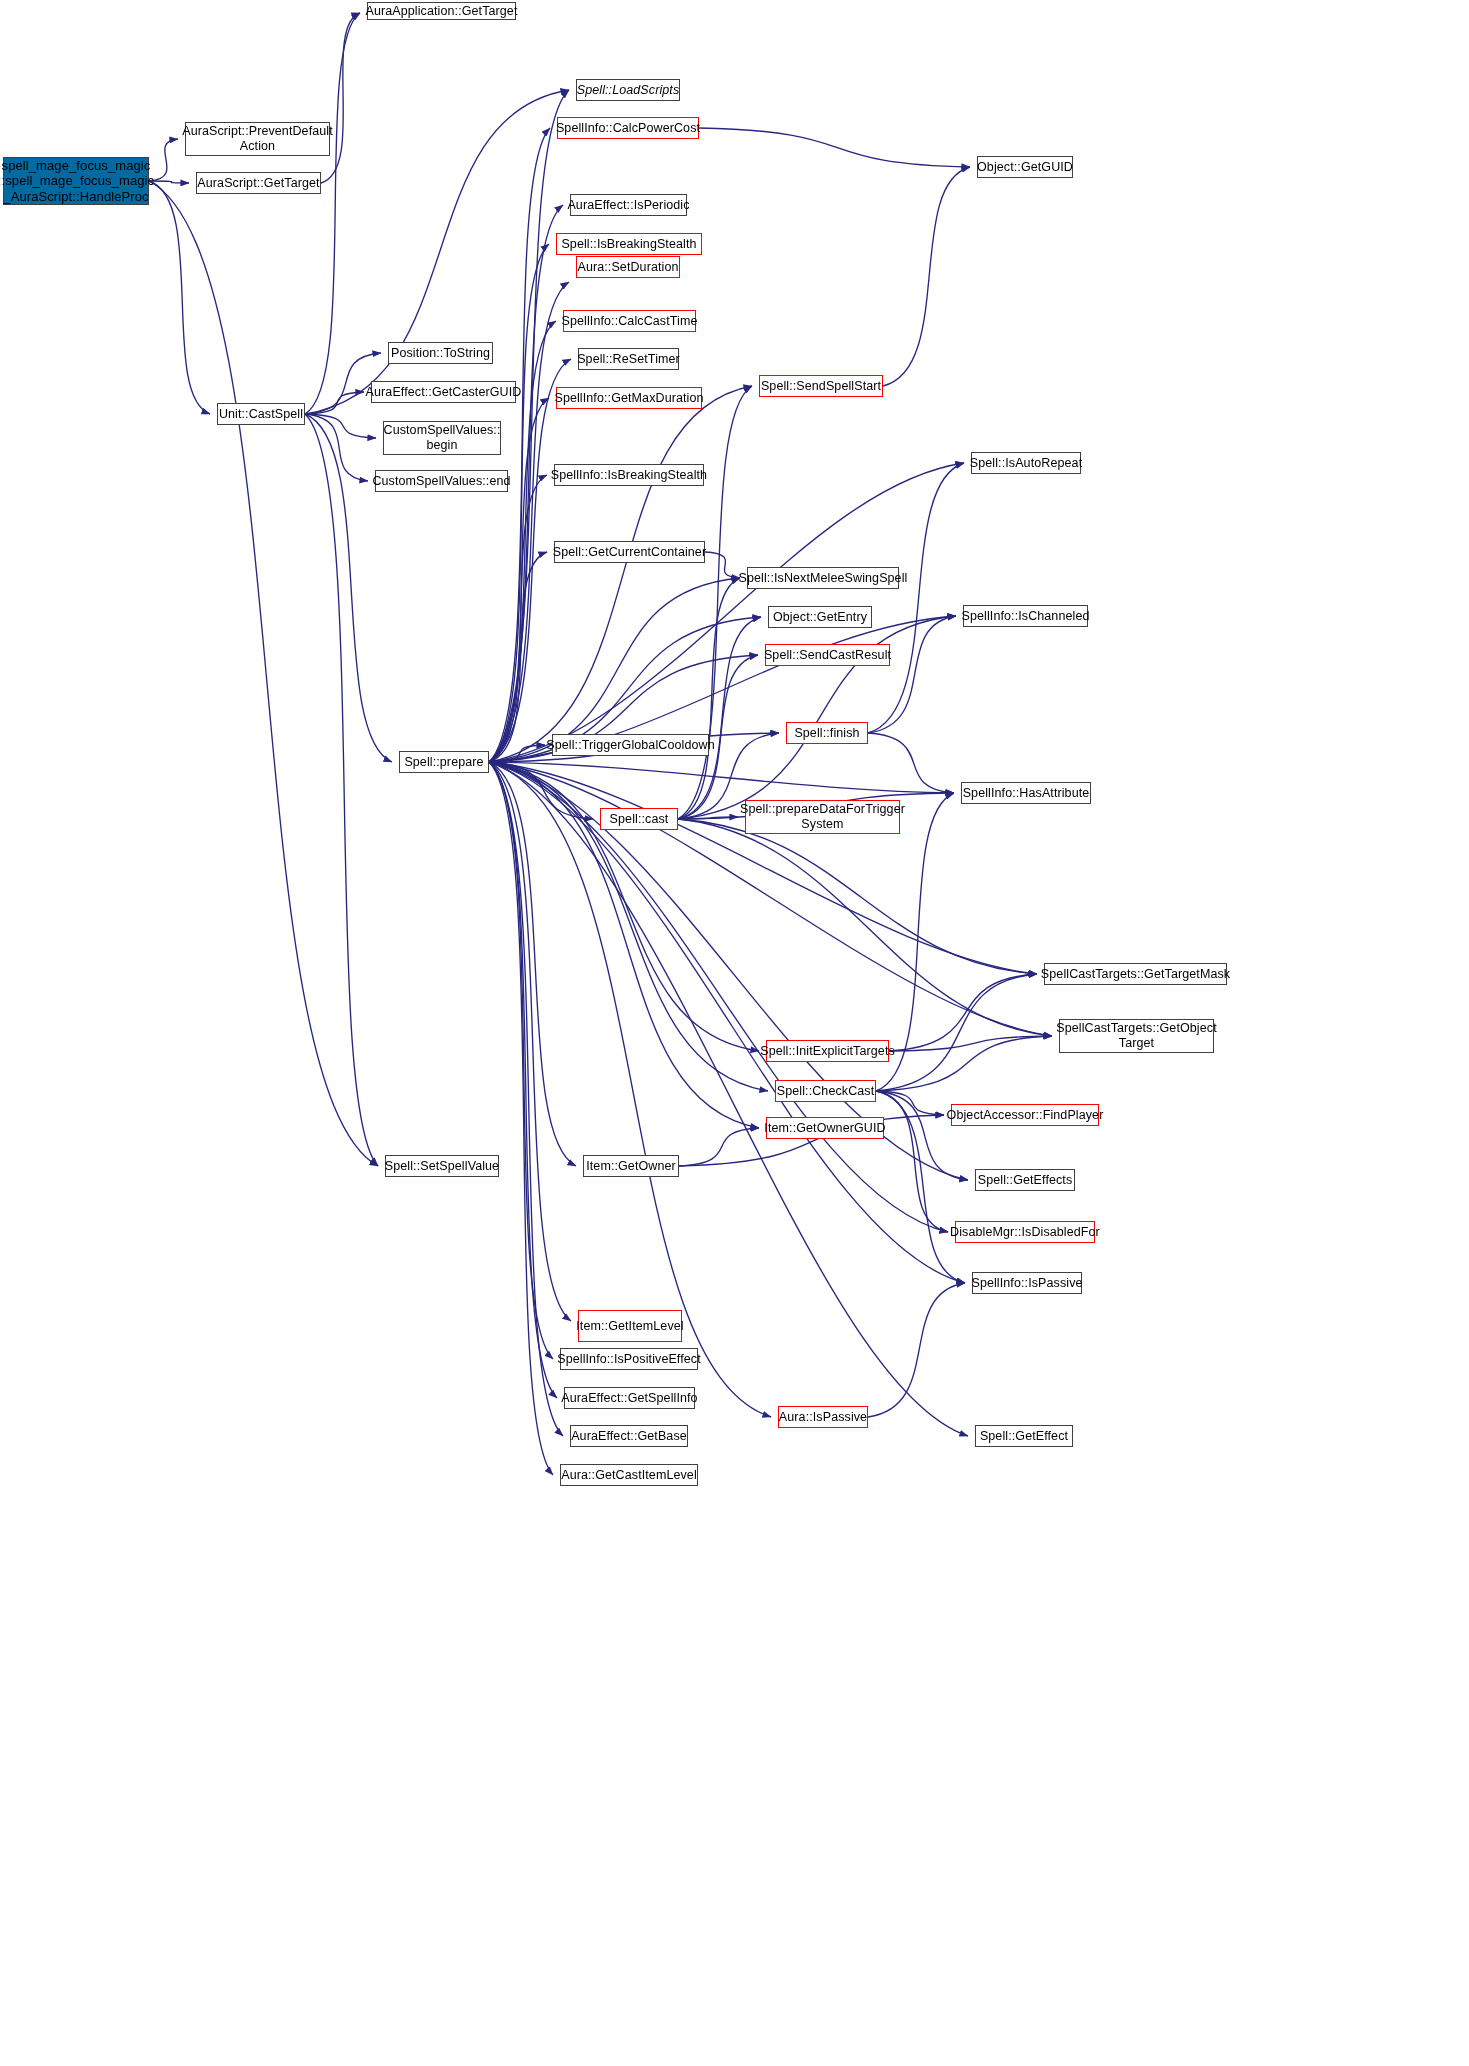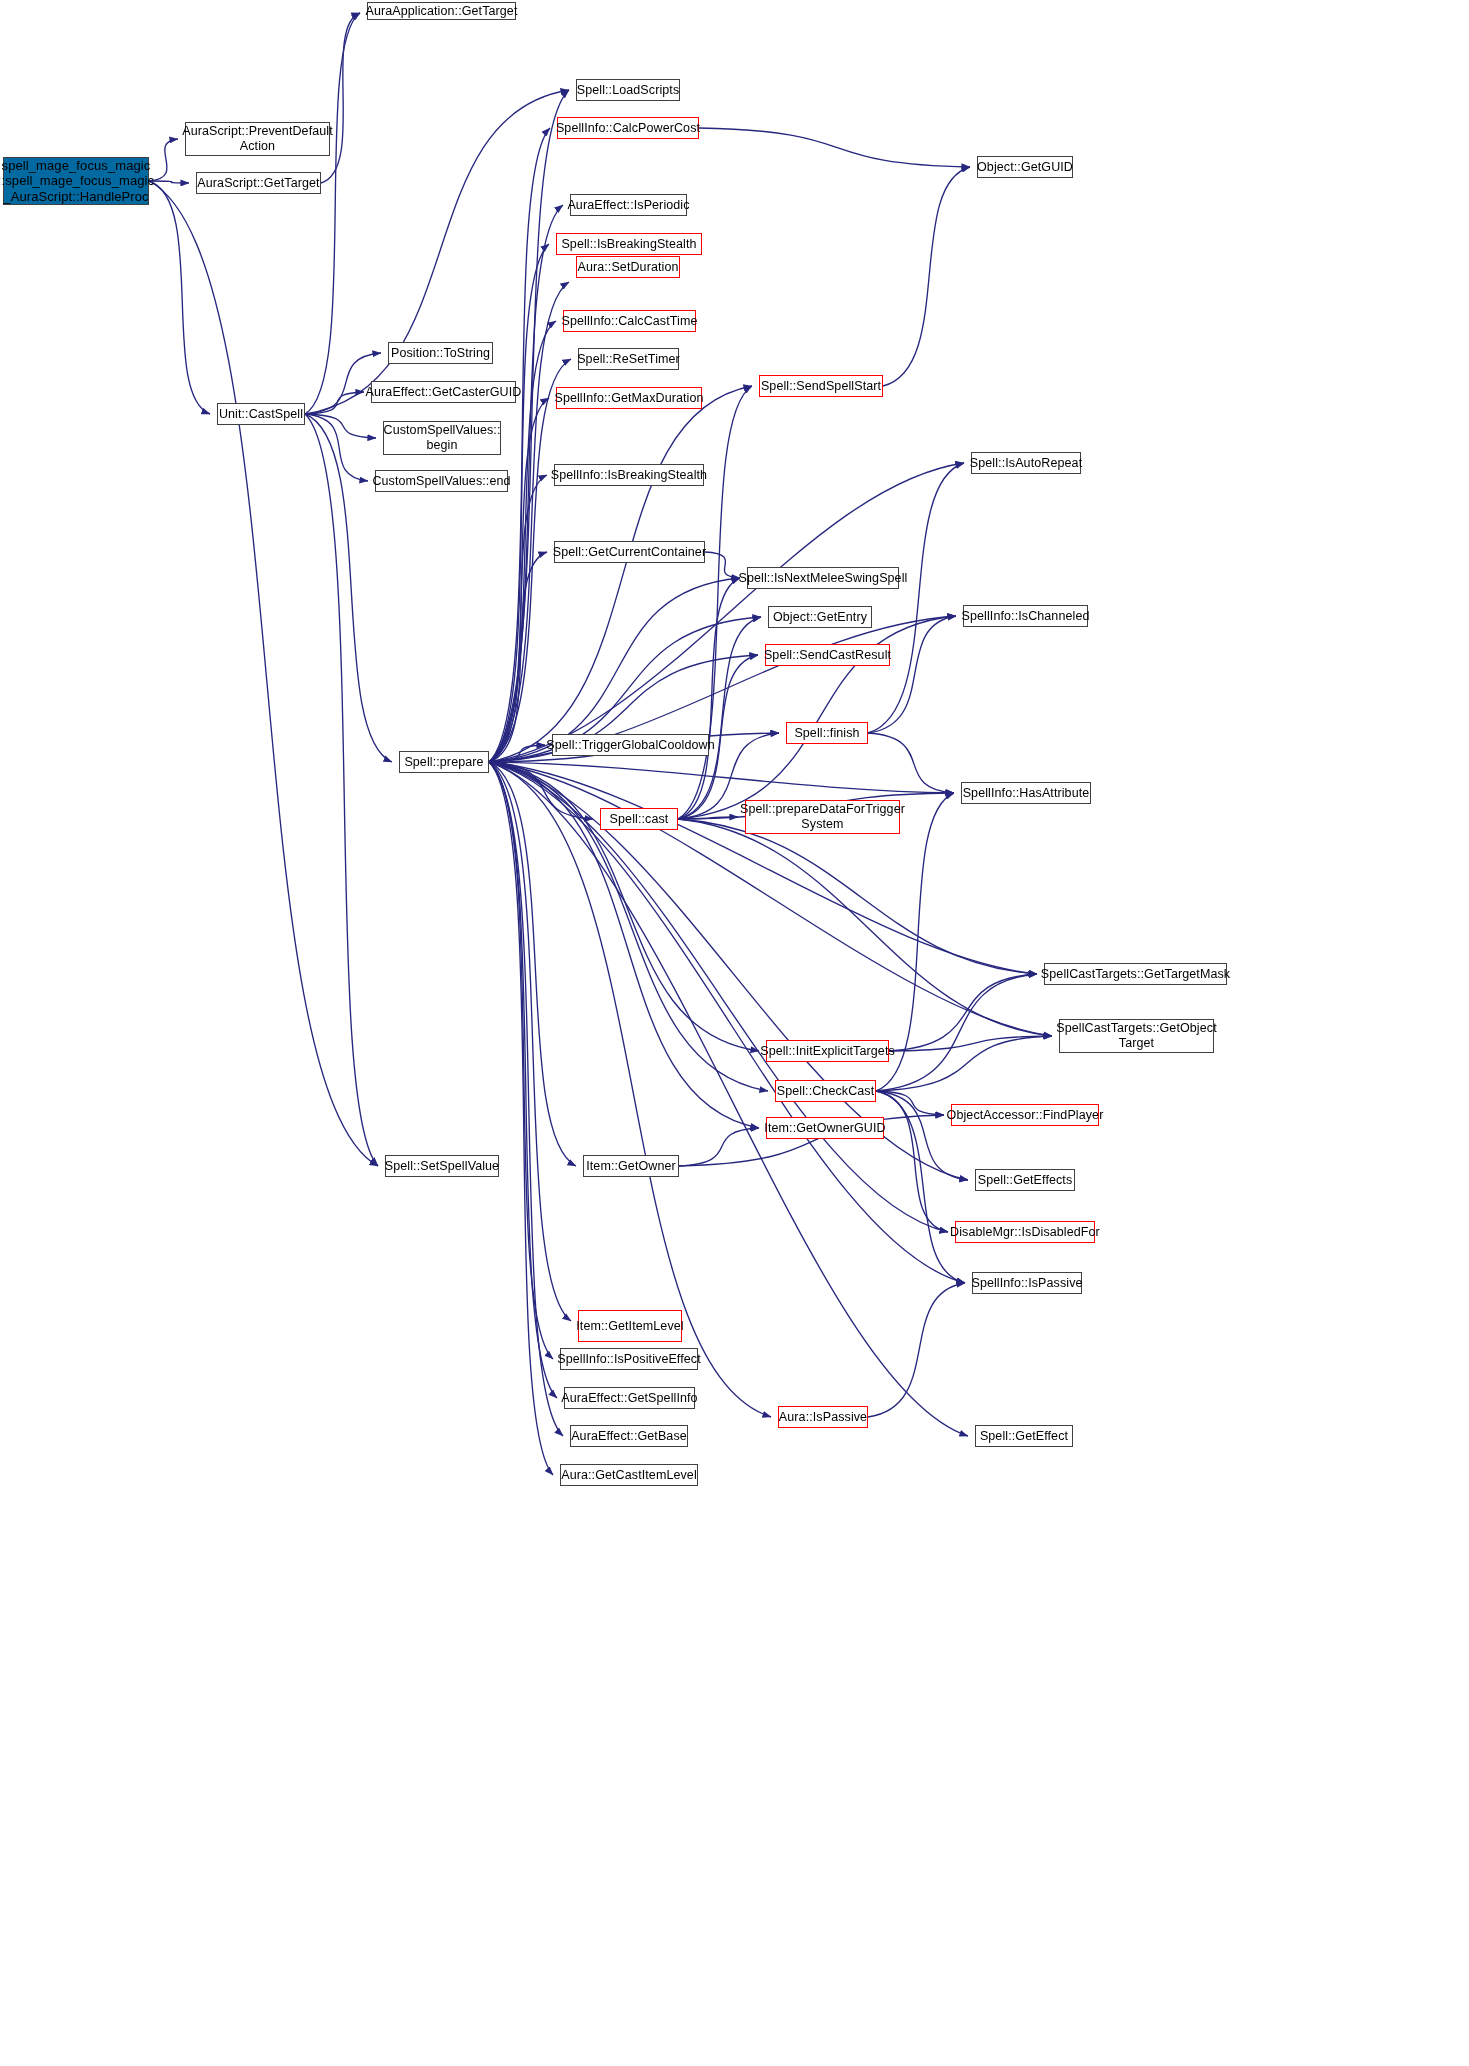--- a/index.html
+++ b/index.html
@@ -138,21 +138,21 @@
         <path d="M868,1417 C945.2,1406.28 894.8,1293.72 965,1283"></path>
       </g>
   </svg>
 <div class="node current" style="left: 3px; top: 157px; width: 146px; height: 48px;">spell_mage_focus_magic
 ::spell_mage_focus_magic
 _AuraScript::HandleProc</div>
     <div class="node" style="left: 367px; top: 2px; width: 149px; height: 18px;">AuraApplication::GetTarget</div>
     <div class="node" style="left: 185px; top: 122px; width: 145px; height: 34px;">AuraScript::PreventDefault
 Action</div>
     <div class="node" style="left: 196px; top: 172px; width: 125px; height: 22px;">AuraScript::GetTarget</div>
-    <div class="node" style="left: 576px; top: 79px; width: 104px; height: 22px;">Spell::LoadScripts</div>
+    <div class="node" style="left: 576px; top: 79px; width: 104px; height: 22px; font-style: italic;">Spell::LoadScripts</div>
     <div class="node red" style="left: 557px; top: 117px; width: 142px; height: 22px;">SpellInfo::CalcPowerCost</div>
     <div class="node" style="left: 977px; top: 156px; width: 96px; height: 22px;">Object::GetGUID</div>
     <div class="node" style="left: 570px; top: 194px; width: 117px; height: 22px;">AuraEffect::IsPeriodic</div>
     <div class="node red" style="left: 556px; top: 233px; width: 146px; height: 22px;">Spell::IsBreakingStealth</div>
     <div class="node red" style="left: 576px; top: 256px; width: 104px; height: 22px;">Aura::SetDuration</div>
     <div class="node red" style="left: 563px; top: 310px; width: 133px; height: 22px;">SpellInfo::CalcCastTime</div>
     <div class="node" style="left: 578px; top: 348px; width: 101px; height: 22px;">Spell::ReSetTimer</div>
     <div class="node red" style="left: 556px; top: 387px; width: 146px; height: 22px;">SpellInfo::GetMaxDuration</div>
     <div class="node red" style="left: 759px; top: 375px; width: 124px; height: 22px;">Spell::SendSpellStart</div>
     <div class="node" style="left: 388px; top: 342px; width: 105px; height: 22px;">Position::ToString</div>

